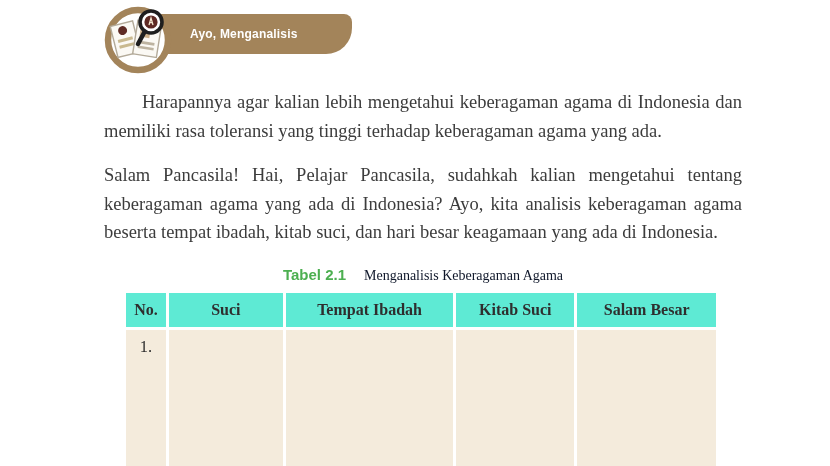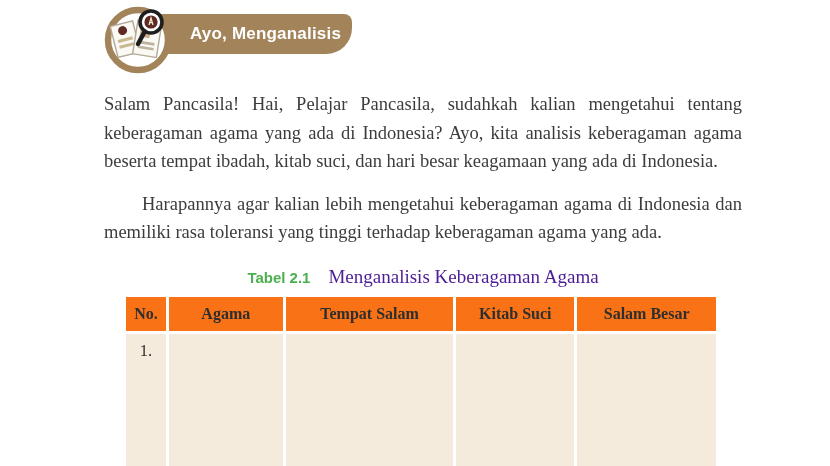--- a/index.html
+++ b/index.html
@@ -18,21 +18,21 @@
     background:#a3845a;
     border-radius:14px 8px 26px 4px;
     z-index:1;
   }
   .banner-label{
     display:block;
     padding-left:52px;
     line-height:40px;
     font-family:"Liberation Sans", sans-serif;
     font-weight:bold;
-    font-size:17px;
+    font-size:12px;
     color:#ffffff;
     letter-spacing:.2px;
   }
   .badge-circle{
     position:absolute;left:104px;top:6px;
     width:68px;height:68px;
     z-index:2;
   }
   
   .content{
@@ -57,33 +57,33 @@
     white-space:nowrap;
   }
   .cap-label{
     font-family:"Liberation Sans", sans-serif;
     font-weight:bold;
     font-size:15px;
     color:#4caf50;
     margin-right:18px;
   }
   .cap-title{
-    font-size:19px;
-    color:#4c1d95;
+    font-size:14px;
+    color:#0f172a;
   }
   
   .agama-table{
     margin:6px 0 0 123px;
     width:596px;
     border-collapse:separate;
     border-spacing:3px 3px;
     table-layout:fixed;
   }
   .agama-table th{
-    background:#f97316;
+    background:#5eead4;
     font-family:"Liberation Serif", serif;
     font-weight:bold;
     font-size:16px;
     color:#2e2e2e;
     text-align:center;
     padding:8px 4px;
     margin-left:37px;
   }
   .agama-table td{
     background:#f4ebdc;
@@ -122,41 +122,41 @@
         <line x1="41" y1="25" x2="34" y2="38" stroke="#1e1e1e" stroke-width="4.5" stroke-linecap="round"></line>
         <circle cx="47" cy="16" r="11" fill="#ffffff" stroke="#1e1e1e" stroke-width="3.6"></circle>
         <circle cx="47" cy="16" r="6.6" fill="#5e2a24"></circle>
         <path d="M45 19 L47 12 L49 19 M45.8 16.6 L48.2 16.6" stroke="#f3e6cf" stroke-width="1.3" fill="none"></path>
       </svg>
     </div>
   </div>
 
   <div class="content">
 
+    <p class="para p2">Harapannya agar kalian lebih mengetahui keberagaman agama di Indonesia dan memiliki rasa toleransi yang tinggi terhadap keberagaman agama yang ada.</p>
+
     <p class="para p1">Salam Pancasila! Hai, Pelajar Pancasila, sudahkah kalian mengetahui tentang keberagaman agama yang ada di Indonesia? Ayo, kita analisis keberagaman agama beserta tempat ibadah, kitab suci, dan hari besar keagamaan yang ada di Indonesia.</p>
-
-    <p class="para p2">Harapannya agar kalian lebih mengetahui keberagaman agama di Indonesia dan memiliki rasa toleransi yang tinggi terhadap keberagaman agama yang ada.</p>
 
     <div class="caption">
       <span class="cap-label">Tabel 2.1</span><span class="cap-title">Menganalisis Keberagaman Agama</span>
     </div>
 
     <table class="agama-table">
       <colgroup>
         <col style="width:6.9%">
         <col style="width:19.7%">
         <col style="width:29.0%">
         <col style="width:20.4%">
         <col style="width:24.0%">
       </colgroup>
       <thead>
         <tr>
           <th>No.</th>
-          <th>Agama</th>
-          <th>Tempat Salam</th>
+          <th>Suci</th>
+          <th>Tempat Ibadah</th>
           <th>Kitab Suci</th>
           <th>Salam Besar</th>
         </tr>
       </thead>
       <tbody>
         <tr>
           <td class="no-cell">1.</td>
           <td></td>
           <td></td>
           <td></td>

